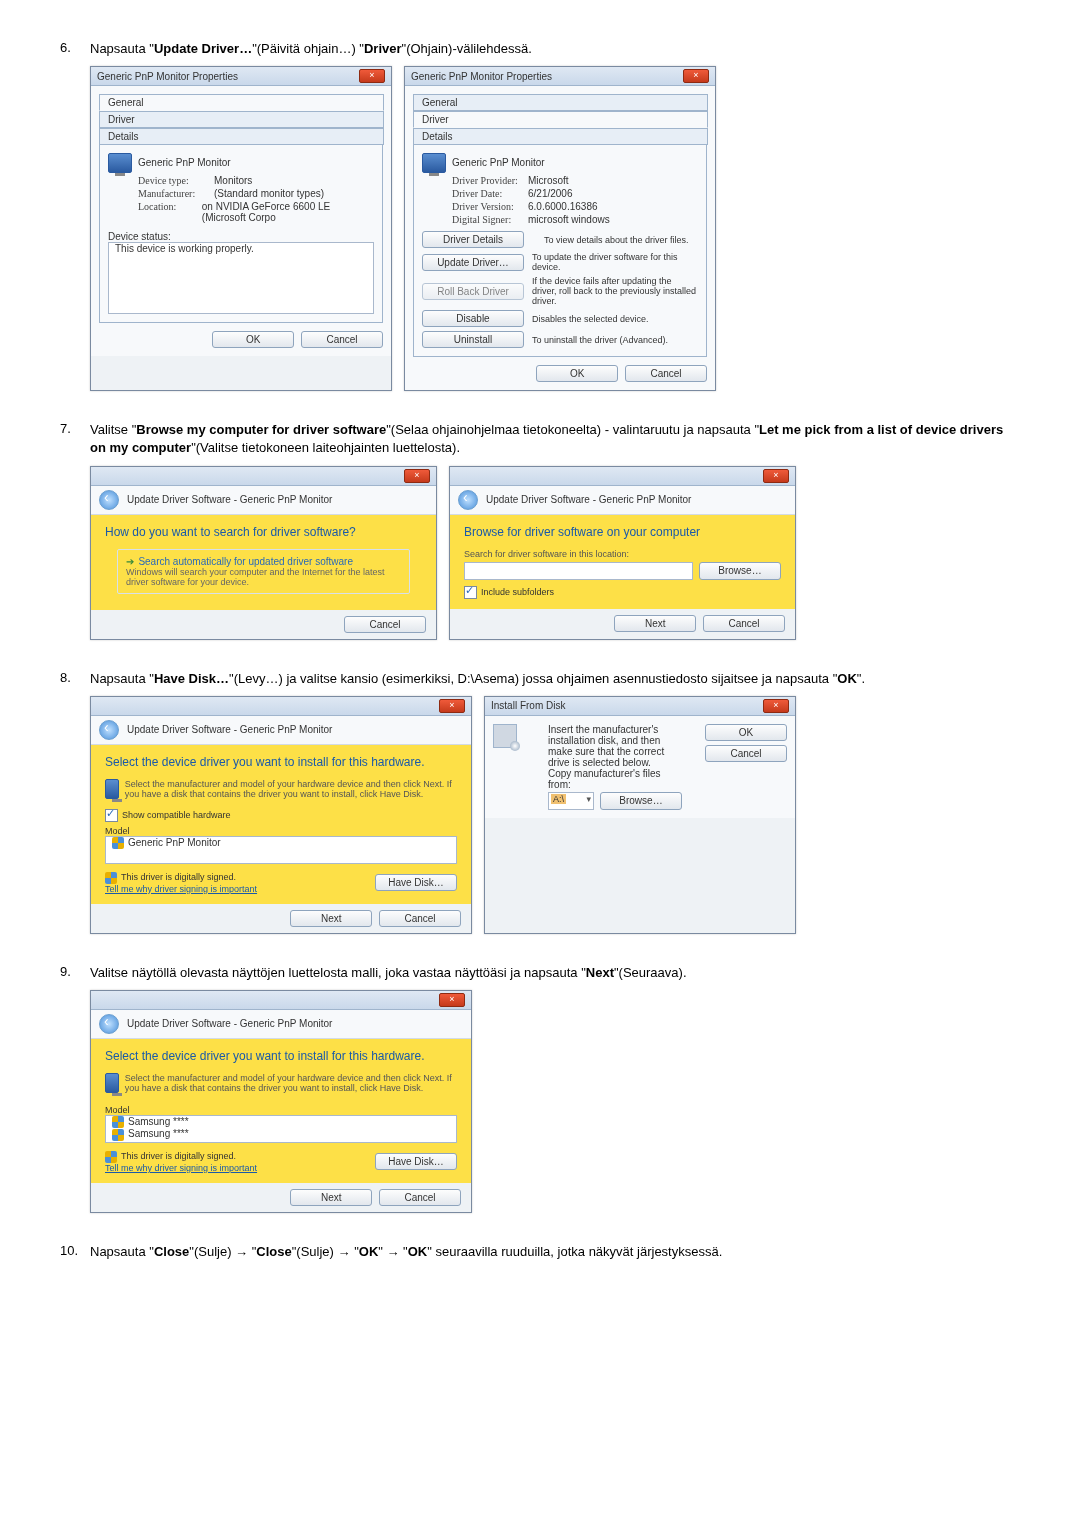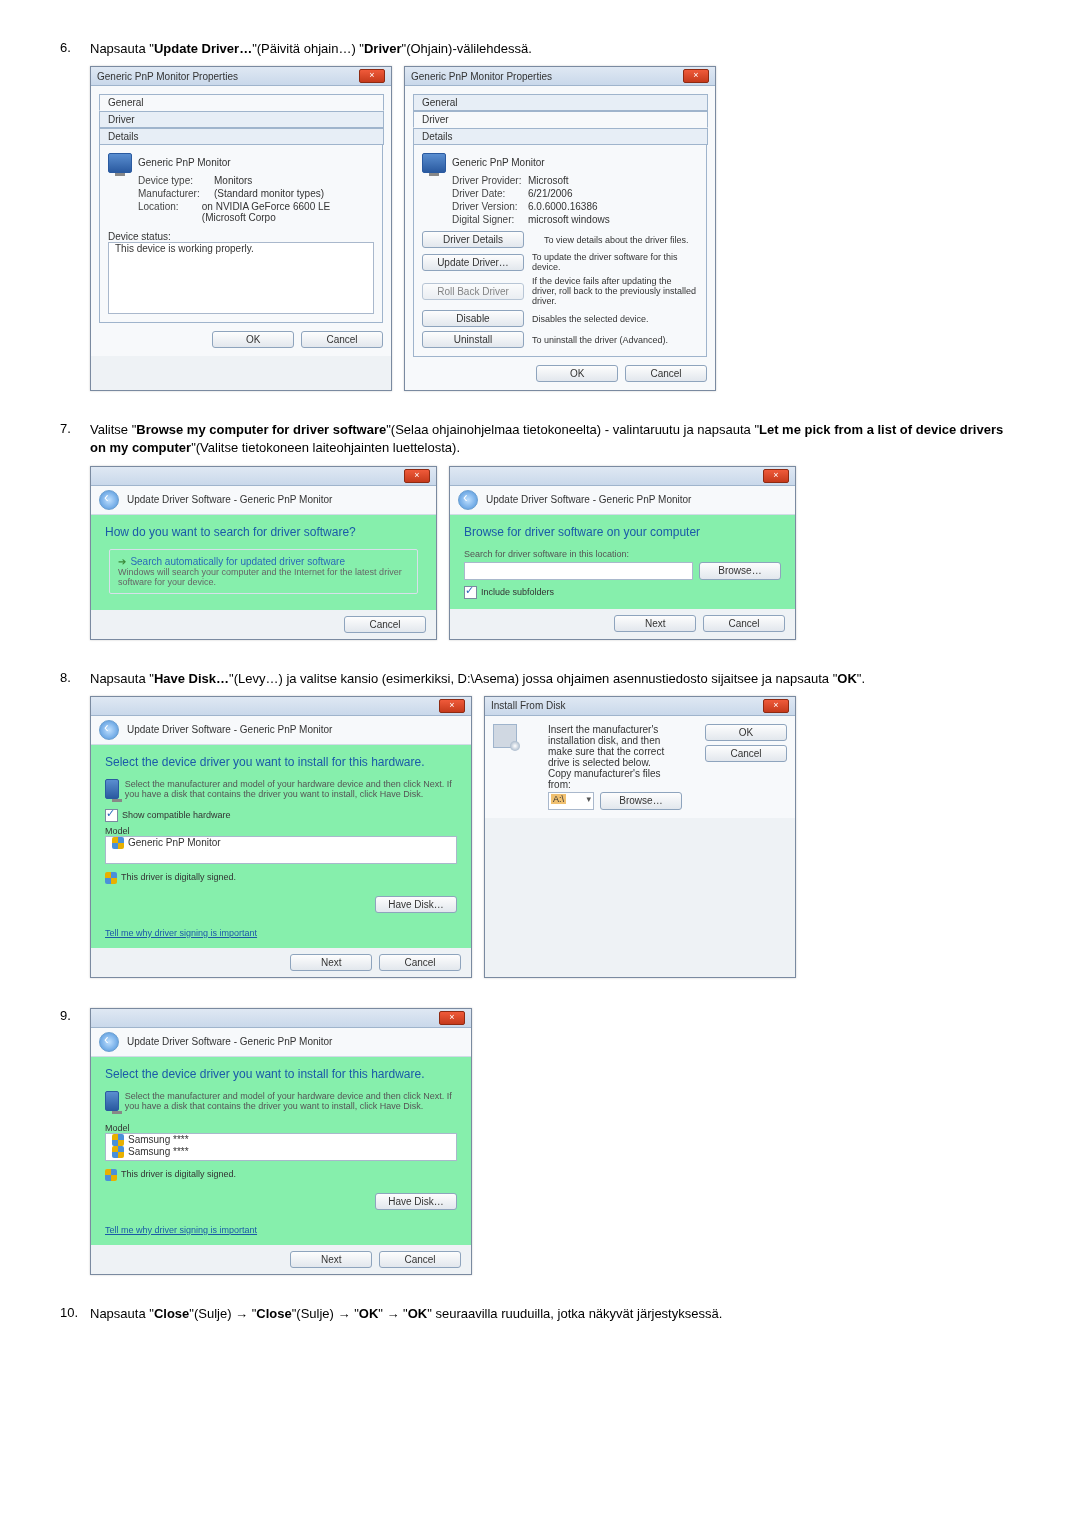--- a/index.html
+++ b/index.html
@@ -119,43 +119,43 @@
     position: relative;
     margin-right: 6px;
     vertical-align: middle;
   }
   .icon-monitor::after{
     content:"";
     position:absolute; left:6px; bottom:-4px; width:10px; height:3px;
     background:#888;
   }
   .kv { display:flex; font-size:10px; margin:2px 0 2px 30px; }
-  .kv .k { width: 76px; color:#444; }
+  .kv .k { width: 76px; color:#444;font-family:Liberation Serif, serif; }
   .wiz-head {
     display:flex; align-items:center; gap:8px;
     padding: 4px 8px;
     background:#f7f9fb;
     border-bottom:1px solid #d2dbe6;
     color:#333;
     font-size:10px;
   }
   .wiz-back {
     width:18px;height:18px;border-radius:50%;
     background: radial-gradient(#bfe0ff,#4a90d9);
     border:1px solid #6a9fd0;
     position:relative;
   }
   .wiz-back::after{
     content:"‹"; position:absolute; left:4px; top:-2px; color:#fff; font-size:14px;
   }
-  .wiz-body { padding:10px 14px; background:#86efac; }
+  .wiz-body { padding:10px 14px; background:#fde047; }
   .blue-head { color:#1a5aa8; font-size:12px; margin-bottom:10px; }
   .opt {
     border:1px solid #d8e0ea; border-radius:2px;
-    padding:6px 8px; margin:6px 4px;
+    padding:6px 8px; margin:6px 12px;
   }
   .opt-title { color:#2a6ab8; font-size:10px; }
   .opt-desc { color:#666; font-size:9px; }
   .arrow { color:#3a8a3a; margin-right:4px; }
   .field {
     background:#fff; border:1px solid #a9b8cc; height:16px; flex:1;
   }
   .chk { display:inline-block; width:11px;height:11px;border:1px solid #7a8aa0;background:#fff;position:relative;vertical-align:middle;margin-right:4px;}
   .chk.on::after{content:"✓";position:absolute;top:-3px;left:0;font-size:11px;color:#2a6ab8;}
   .listbox {
@@ -164,21 +164,21 @@
   }
   .shield {
     width:12px;height:12px;display:inline-block;
     background: conic-gradient(#4a90d9 0 25%, #e8b000 0 50%, #4a90d9 0 75%, #e8b000 0);
     border-radius:2px; vertical-align:middle; margin-right:4px;
   }
   .disk-icon{
     width:22px;height:22px;background:#d0d8e2;border:1px solid #9fb4cc;display:inline-block;vertical-align:top;margin-right:8px;flex-shrink:0;position:relative;
   }
   .disk-icon::after{content:"";position:absolute;right:-4px;bottom:-4px;width:10px;height:10px;border-radius:50%;background:radial-gradient(#fff,#8aa0b8);}
-  .link{color:#1a5aa8;text-decoration:underline;font-size:9px;margin-top:44px;}
+  .link{color:#1a5aa8;text-decoration:underline;font-size:9px;}
 </style>
 </head>
 <body>
 
 <ol class="steps">
 
 <li>
   <div class="step-num">6.</div>
   <div class="step-body">
     <div class="step-text">
@@ -403,20 +403,23 @@
           </div>
         </div>
       </div>
     </div>
   </div>
 </li>
 
 <li>
   <div class="step-num">9.</div>
   <div class="step-body">
+    <div class="step-text">
+      <span>Valitse näytöllä olevasta näyttöjen luettelosta malli, joka vastaa näyttöäsi ja napsauta "</span><span class="bold">Next</span><span>"(Seuraava).</span>
+    </div>
     <div class="dialog" style="width:380px">
       <div class="titlebar">
             <span></span>
             <span class="closebox">×</span>
           </div>
       <div class="wiz-head">
         <span class="wiz-back"></span>
         <span>Update Driver Software - Generic PnP Monitor</span>
       </div>
       <div class="wiz-body">

